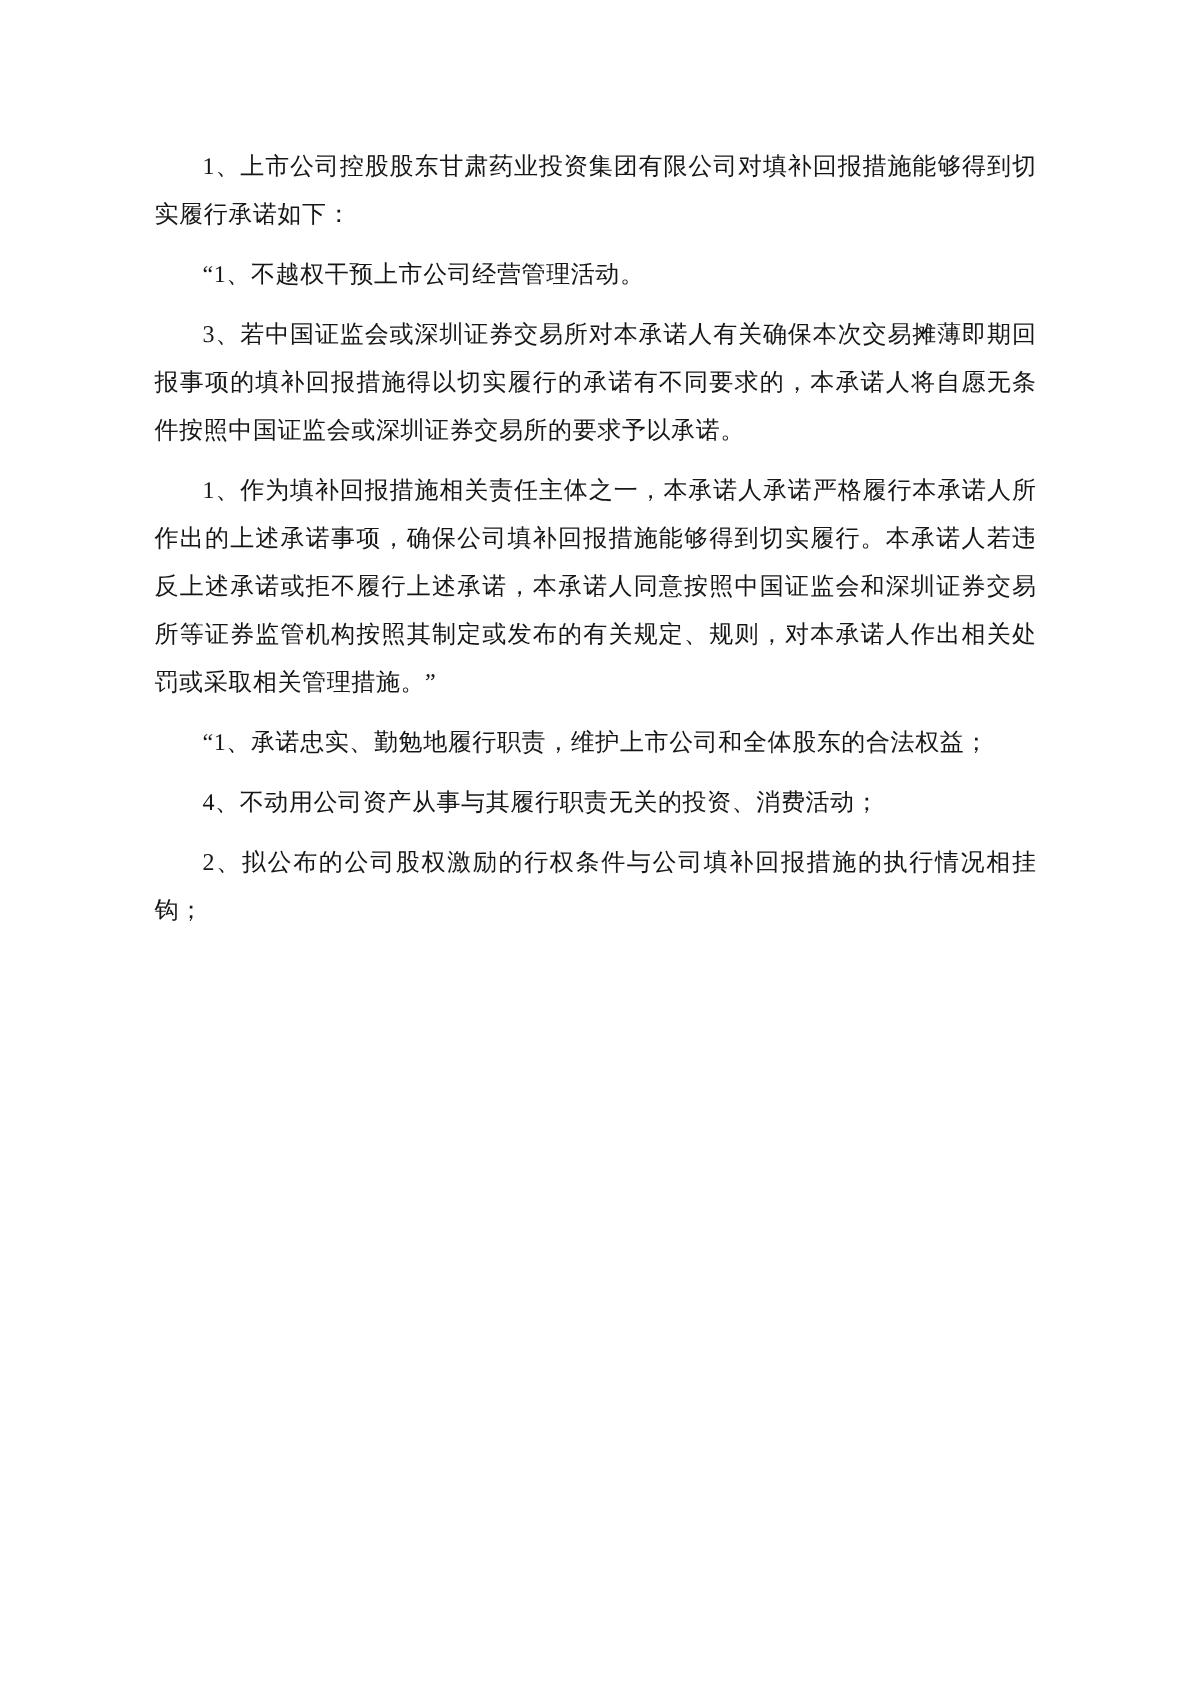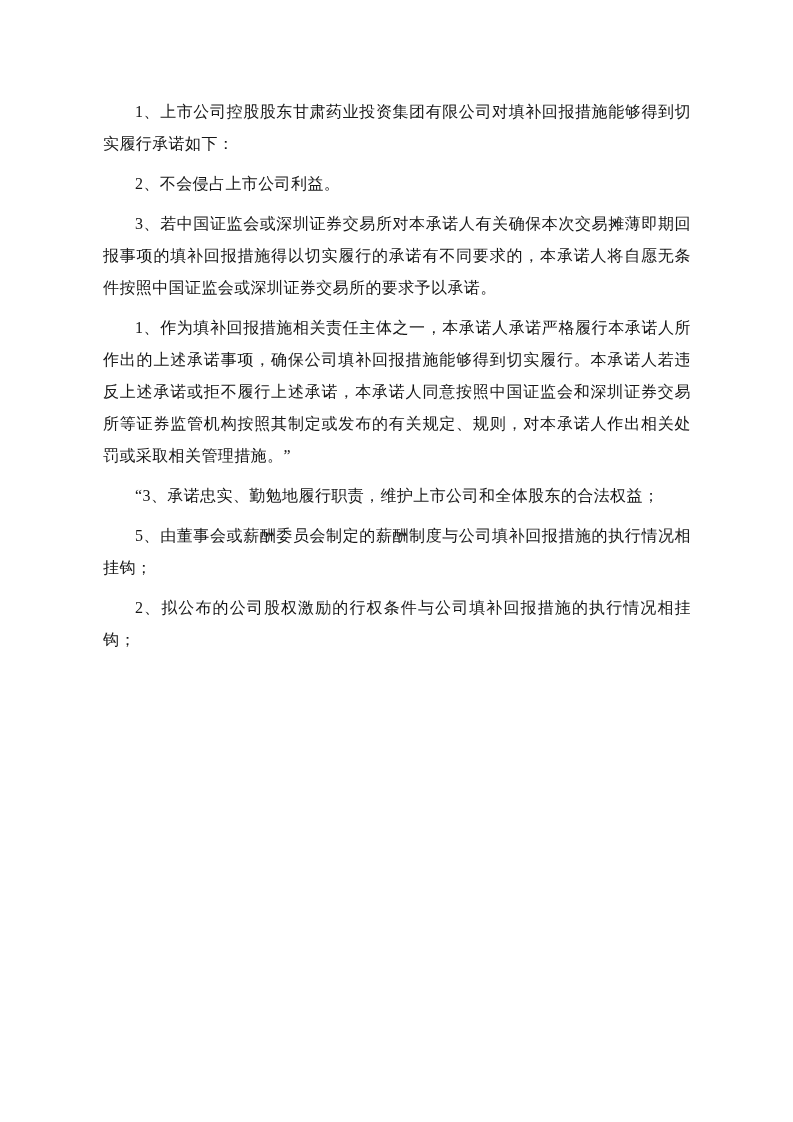--- a/index.html
+++ b/index.html
@@ -30,19 +30,19 @@
     text-indent: 2em;
     word-break: break-all;
     letter-spacing: 0.4px;
   }
 </style>
 </head>
 <body>
 
 <div class="page">
   <p class="para">1、上市公司控股股东甘肃药业投资集团有限公司对填补回报措施能够得到切实履行承诺如下：</p>
-  <p class="para">2、不会侵占上市公司利益。</p>
+  <p class="para">“1、不越权干预上市公司经营管理活动。</p>
   <p class="para">3、若中国证监会或深圳证券交易所对本承诺人有关确保本次交易摊薄即期回报事项的填补回报措施得以切实履行的承诺有不同要求的，本承诺人将自愿无条件按照中国证监会或深圳证券交易所的要求予以承诺。</p>
   <p class="para">1、作为填补回报措施相关责任主体之一，本承诺人承诺严格履行本承诺人所作出的上述承诺事项，确保公司填补回报措施能够得到切实履行。本承诺人若违反上述承诺或拒不履行上述承诺，本承诺人同意按照中国证监会和深圳证券交易所等证券监管机构按照其制定或发布的有关规定、规则，对本承诺人作出相关处罚或采取相关管理措施。”</p>
-  <p class="para">“3、承诺忠实、勤勉地履行职责，维护上市公司和全体股东的合法权益；</p>
-  <p class="para">5、由董事会或薪酬委员会制定的薪酬制度与公司填补回报措施的执行情况相挂钩；</p>
+  <p class="para">“1、承诺忠实、勤勉地履行职责，维护上市公司和全体股东的合法权益；</p>
+  <p class="para">4、不动用公司资产从事与其履行职责无关的投资、消费活动；</p>
   <p class="para">2、拟公布的公司股权激励的行权条件与公司填补回报措施的执行情况相挂钩；</p>
 </div>
 
 </body></html>

